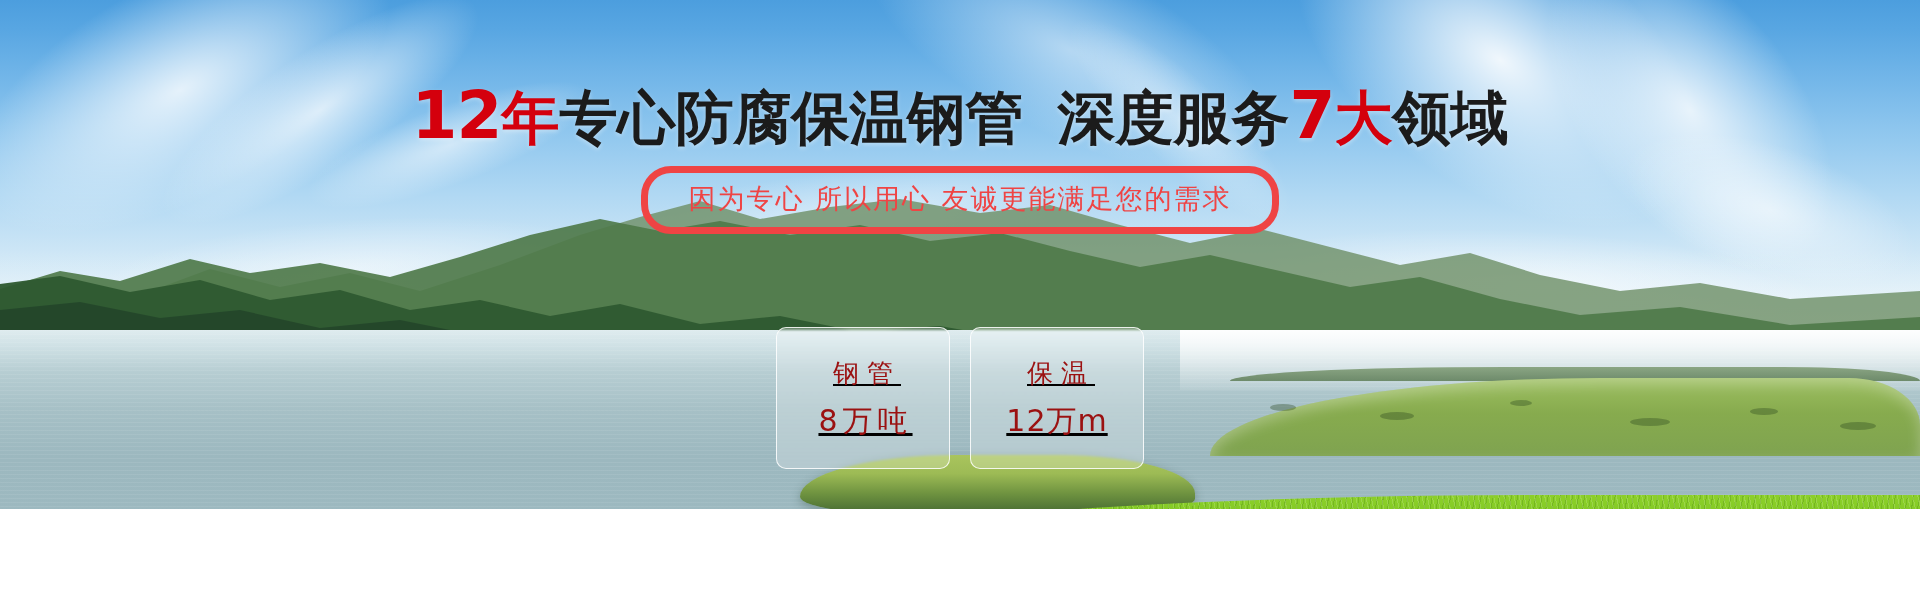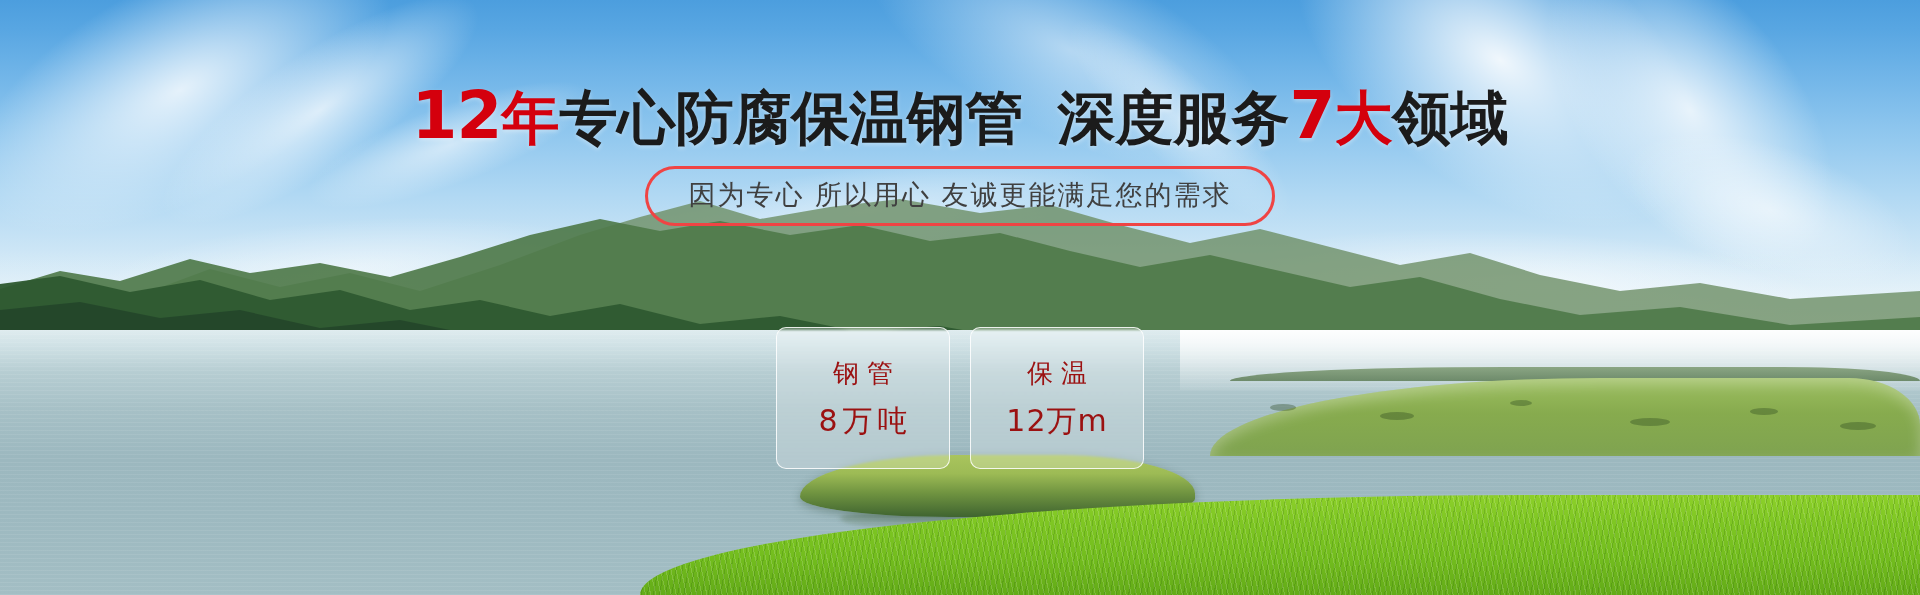--- a/index.html
+++ b/index.html
@@ -3,21 +3,21 @@
 <meta charset="utf-8">
 <style>
   html, body {
     margin: 0;
     padding: 0;
     background: #ffffff;
   }
   .banner {
     position: relative;
     width: 1920px;
-    height: 595px;
+    height: 509px;
     overflow: hidden;
     font-family: "DejaVu Sans", "Liberation Sans", sans-serif;
     user-select: none;
   }
 
   
   .sky {
     position: absolute;
     left: 0; top: 0;
     width: 1920px; height: 360px;
@@ -206,38 +206,39 @@
 
   .subtitle-wrap {
     position: absolute;
     left: 0; top: 166px;
     width: 1920px;
     text-align: center;
   }
   .subtitle {
     display: inline-block;
     padding: 9px 40px 11px 40px;
-    border: 3px solid #ef4444;
+    border: 7px solid #ef4444;
     border-radius: 30px;
     font-size: 27px;
     line-height: 34px;
     letter-spacing: 2px;
-    color: #404040;
+    color: #ef4444;
     white-space: nowrap;
     background: transparent;
   }
 
   
   .cards {
     position: absolute;
     left: 0; top: 327px;
     width: 1920px;
     display: flex;
     justify-content: center;
     gap: 20px;
+    text-decoration: underline;
   }
   .card {
     width: 172px;
     height: 140px;
     border: 1px solid rgba(255,255,255,.85);
     border-radius: 10px;
     background: rgba(255,255,255,.24);
     display: flex;
     flex-direction: column;
     align-items: center;

